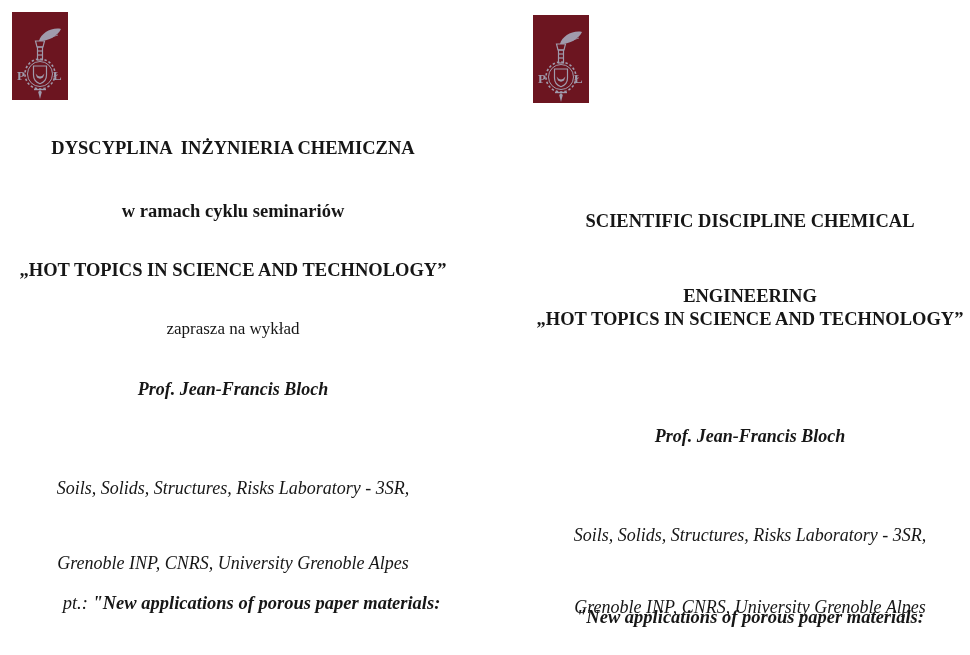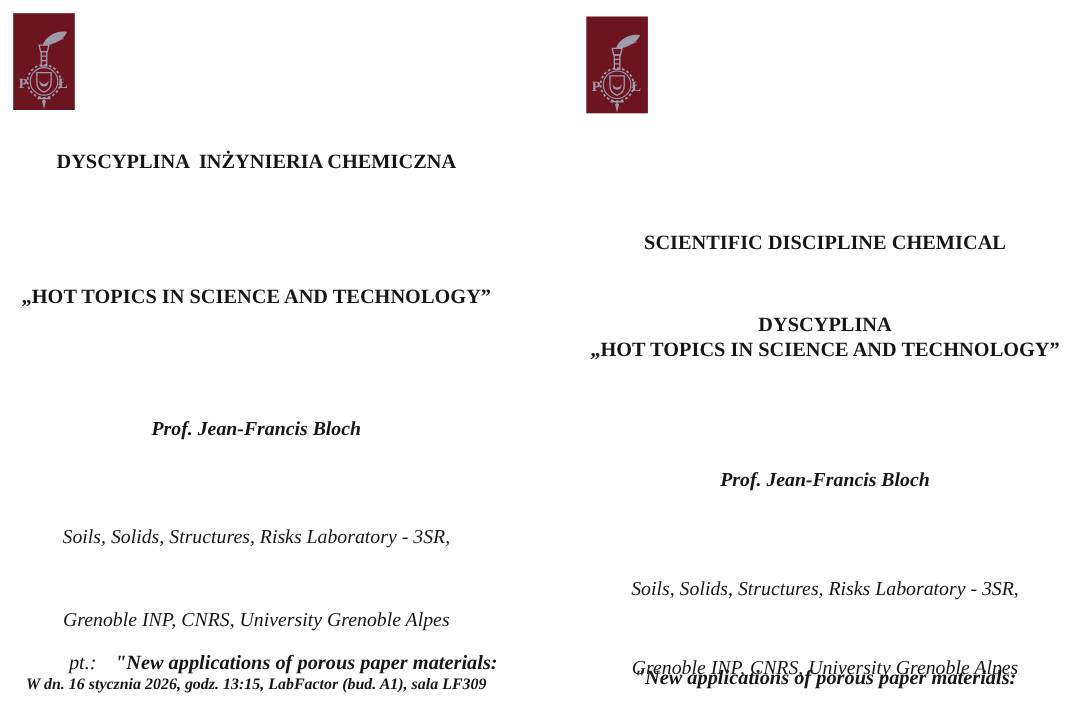--- a/index.html
+++ b/index.html
@@ -22,21 +22,21 @@
   .col { position:absolute; top:0; height:477px; }
   #col-left  { left:8px;   width:450px; }
   #col-right { left:535px; width:430px;margin-top:32px; }
   .line {
     position:absolute; left:0; width:100%;
     text-align:center;
     white-space:pre-wrap;
     line-height:24px;
     font-size:18px;
   }
-  .line span { white-space:pre-wrap;margin-left:12px; }
+  .line span { white-space:pre-wrap; }
   .b  { font-weight:bold; }
   .i  { font-style:italic; }
   .bi { font-weight:bold; font-style:italic; }
   .fs-head   { font-size:18.5px; }
   .fs-invite { font-size:17px; line-height:22px; }
   .fs-date   { font-size:14.5px; line-height:18px; }
   .lh25 { line-height:25px; }
   .lh26 { line-height:26px; }
 </style>
 </head>
@@ -87,39 +87,40 @@
         <line x1="22" y1="77.5" x2="34" y2="77.5" stroke-width="1.4"></line>
         <path d="M28,78 l1.8,2 l-1.8,7 l-1.8,-7 Z" fill="#a09bac" stroke="none"></path>
       </g>
       <text x="5" y="68" font-size="13" font-weight="bold" fill="#a09bac" font-family="Liberation Serif, serif">P</text>
       <text x="41" y="68" font-size="13" font-weight="bold" fill="#a09bac" font-family="Liberation Serif, serif">Ł</text>
     </svg>
   </div>
 
   <div class="col" id="col-left">
     <div class="line b fs-head" style="top:136px">DYSCYPLINA  INŻYNIERIA CHEMICZNA</div>
+    <div class="line b fs-head" style="top:199px">w ramach cyklu seminariów</div>
     <div class="line b fs-head" style="top:258px">„HOT TOPICS IN SCIENCE AND TECHNOLOGY”</div>
+    <div class="line fs-invite" style="top:318px">zaprasza na wykład</div>
     <div class="line bi" style="top:377px">Prof. Jean-Francis Bloch</div>
     <div class="line i lh25" style="top:426px">
       <div>Soils, Solids, Structures, Risks Laboratory - 3SR,</div>
       <div>Grenoble INP, CNRS, University Grenoble Alpes</div>
     </div>
     <div class="line lh26" style="top:512px; font-size:18.5px">
       <div>
         <span class="i">pt.: </span><span class="bi">"New applications of porous paper materials:</span>
       </div>
       
     </div>
-    <div class="line bi fs-date" style="top:613px">W dn. 16 stycznia 2026, godz. 13:15, LabFactor (bud. A1), sala LF309</div>
   </div>
 
   <div class="col" id="col-right">
     <div class="line b fs-head lh25" style="top:127px">
       <div>SCIENTIFIC DISCIPLINE CHEMICAL</div>
-      <div>DYSCYPLINA</div>
+      <div>ENGINEERING</div>
     </div>
     <div class="line b fs-head" style="top:275px">„HOT TOPICS IN SCIENCE AND TECHNOLOGY”</div>
     <div class="line bi" style="top:392px">Prof. Jean-Francis Bloch</div>
     <div class="line i" style="top:443px">
       <div>Soils, Solids, Structures, Risks Laboratory - 3SR,</div>
       <div>Grenoble INP, CNRS, University Grenoble Alpes</div>
     </div>
     <div class="line bi lh26" style="top:520px; font-size:18.5px">
       <div>"New applications of porous paper materials:</div>
       <div>from architecture to batteries"</div>

